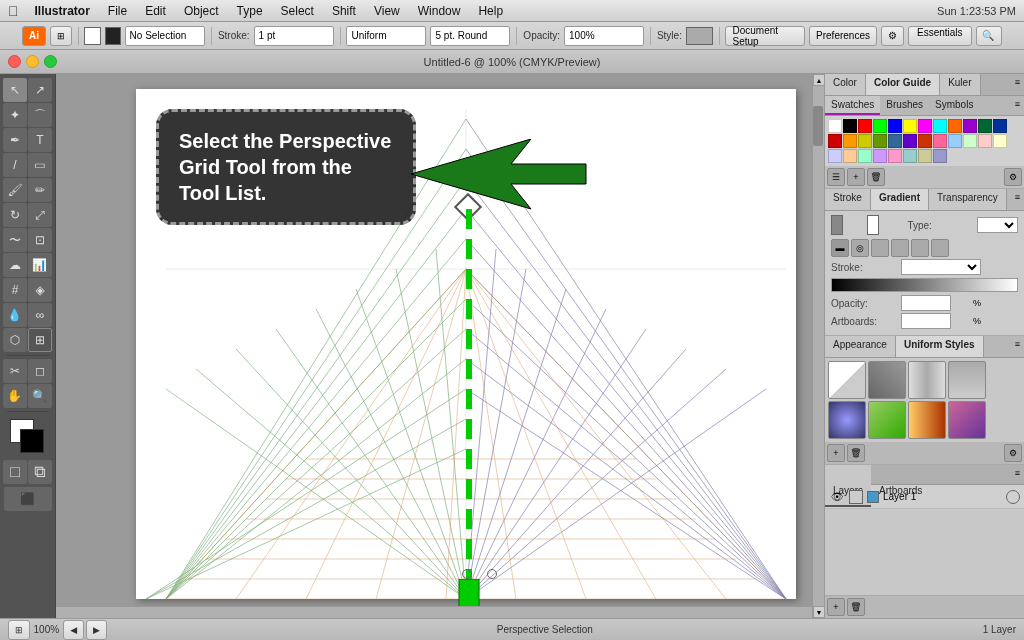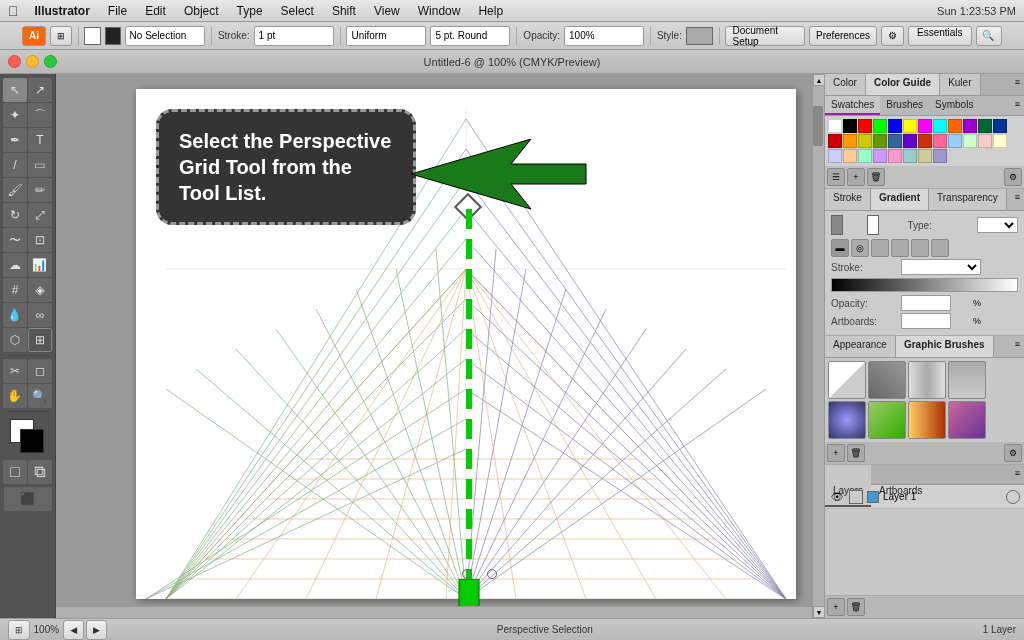--- a/index.html
+++ b/index.html
@@ -480,21 +480,21 @@
       </div>
       <div class="panel-row">
         <span class="panel-label">Artboards:</span>
         <input class="panel-input" type="text" style="width: 50px;">
         <span style="font-size:9px;margin-left:2px;">%</span>
       </div>
     </div>
 
     <div class="panel-tabs" style="background:#b8b8b8;">
       <span class="panel-tab">Appearance</span>
-      <span class="panel-tab active">Graphic Brushes</span>
+      <span class="panel-tab active">Uniform Styles</span>
       <span style="margin-left:auto;padding:3px 4px;cursor:pointer;font-size:9px;">≡</span>
     </div>
 
     <div class="gs-grid" id="gs-container">
     <div class="gs-item" style="background: linear-gradient(135deg, rgb(255, 255, 255) 50%, rgb(204, 204, 204) 50%);"></div>
         <div class="gs-item" style="background: linear-gradient(45deg, rgb(102, 102, 102), rgb(153, 153, 153));"></div>
         <div class="gs-item" style="background: linear-gradient(to right, rgb(221, 221, 221), rgb(170, 170, 170), rgb(221, 221, 221));"></div>
         <div class="gs-item" style="background: linear-gradient(rgb(170, 170, 170), rgb(204, 204, 204));"></div>
         <div class="gs-item" style="background: radial-gradient(circle, rgb(153, 153, 255), rgb(51, 51, 102));"></div>
         <div class="gs-item" style="background: linear-gradient(135deg, rgb(153, 204, 102), rgb(51, 170, 0));"></div>

